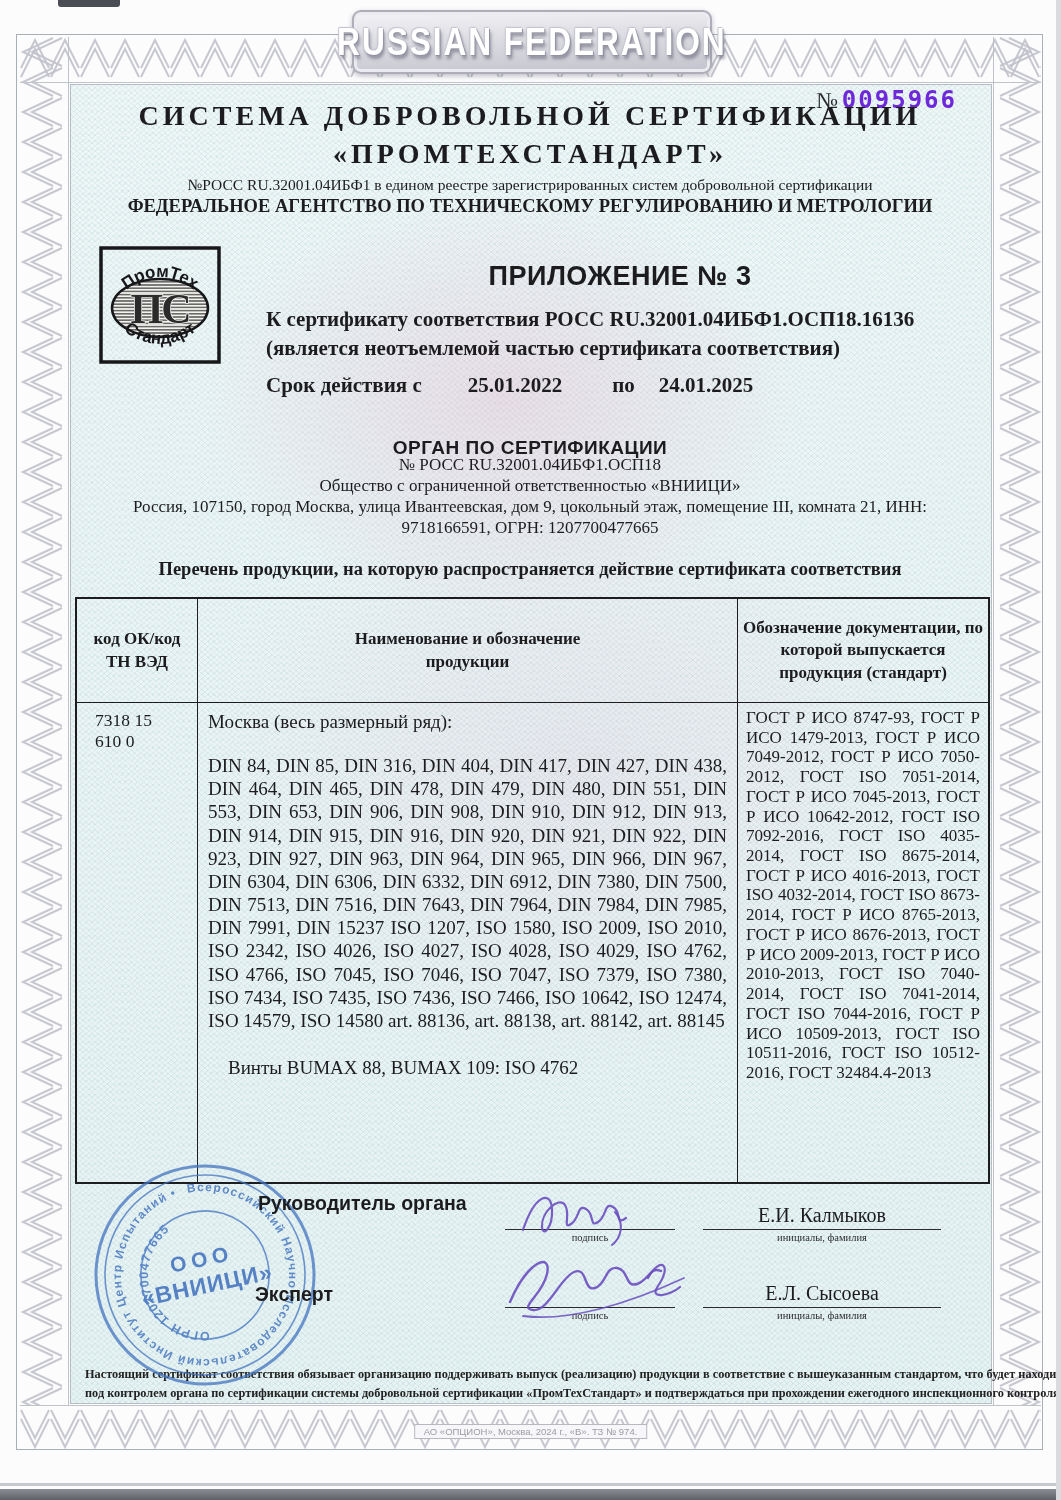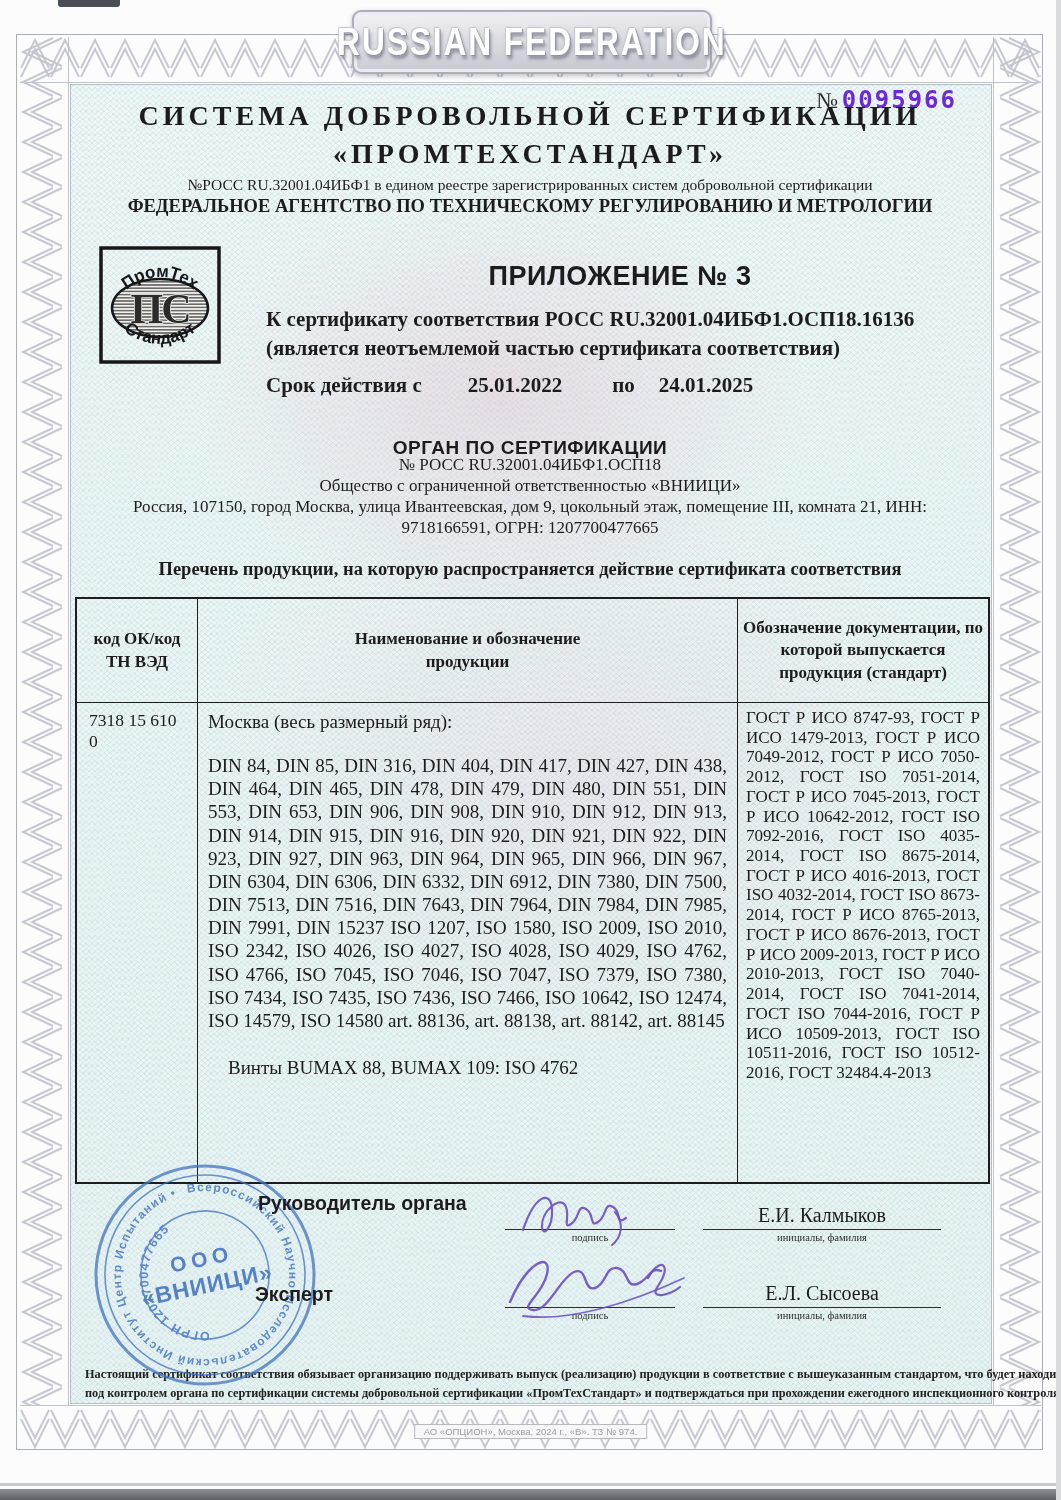--- a/index.html
+++ b/index.html
@@ -68,21 +68,21 @@
 
   
   .cert-table{position:absolute;left:75px;top:597px;width:911px;height:583px;display:grid;
     grid-template-columns:121px 540px 250px;grid-template-rows:104px 1fr;
     border:2px solid #1d1d20;}
   .tc{border-right:1.5px solid #1d1d20;overflow:hidden;}
   .tc.last{border-right:none;}
   .tc.th{border-bottom:1.5px solid #1d1d20;display:flex;align-items:center;justify-content:center;
     font-weight:bold;font-size:17px;line-height:1.32;text-align:center;padding:4px;}
   .th-narrow{display:block;max-width:290px;margin:0 auto;}
-  .td-code{padding:7px 12px;font-size:17.5px;}
+  .td-code{padding:7px 18px;font-size:17.5px;}
   .td-products{padding:8px 10px 0 10px;font-size:19px;}
   .td-products .plist{margin-top:21px;text-align:justify;line-height:1.22;}
   .td-products .pextra{margin-top:25px;margin-left:20px;}
   .td-docs{padding:5px 8px;font-size:17px;line-height:1.16;text-align:justify;}
 
   
   .sig-label{position:absolute;font-family:"Liberation Sans",sans-serif;font-weight:bold;font-size:19.5px;z-index:4;}
   .lbl-head{left:258px;top:1192px;}
   .lbl-expert{left:255px;top:1283px;}
   .fieldline{position:absolute;height:34px;border-bottom:1.5px solid #2b2b2e;

